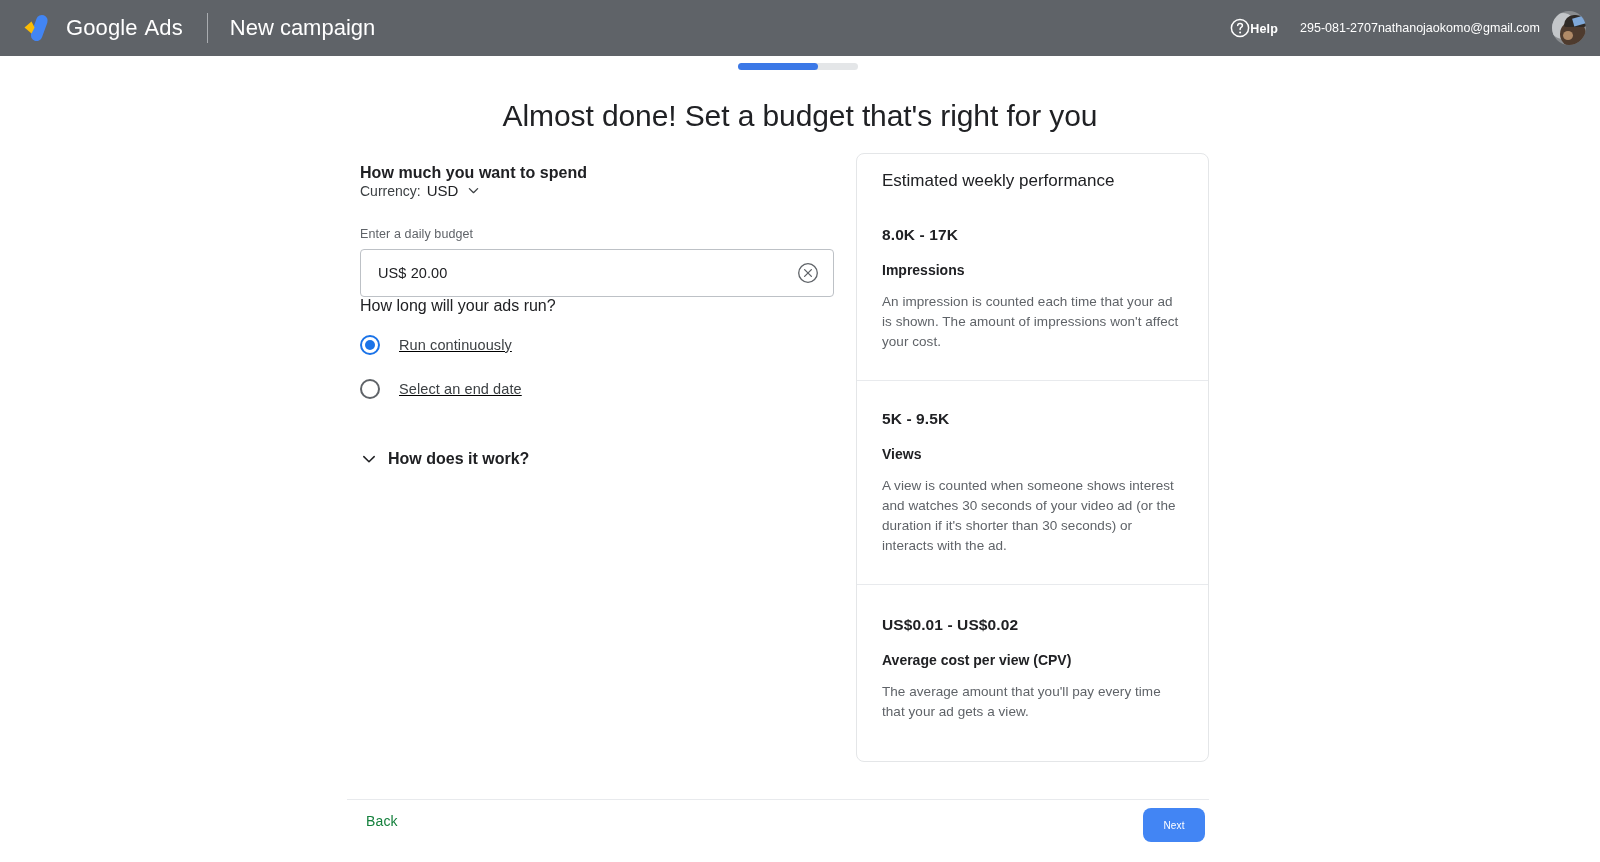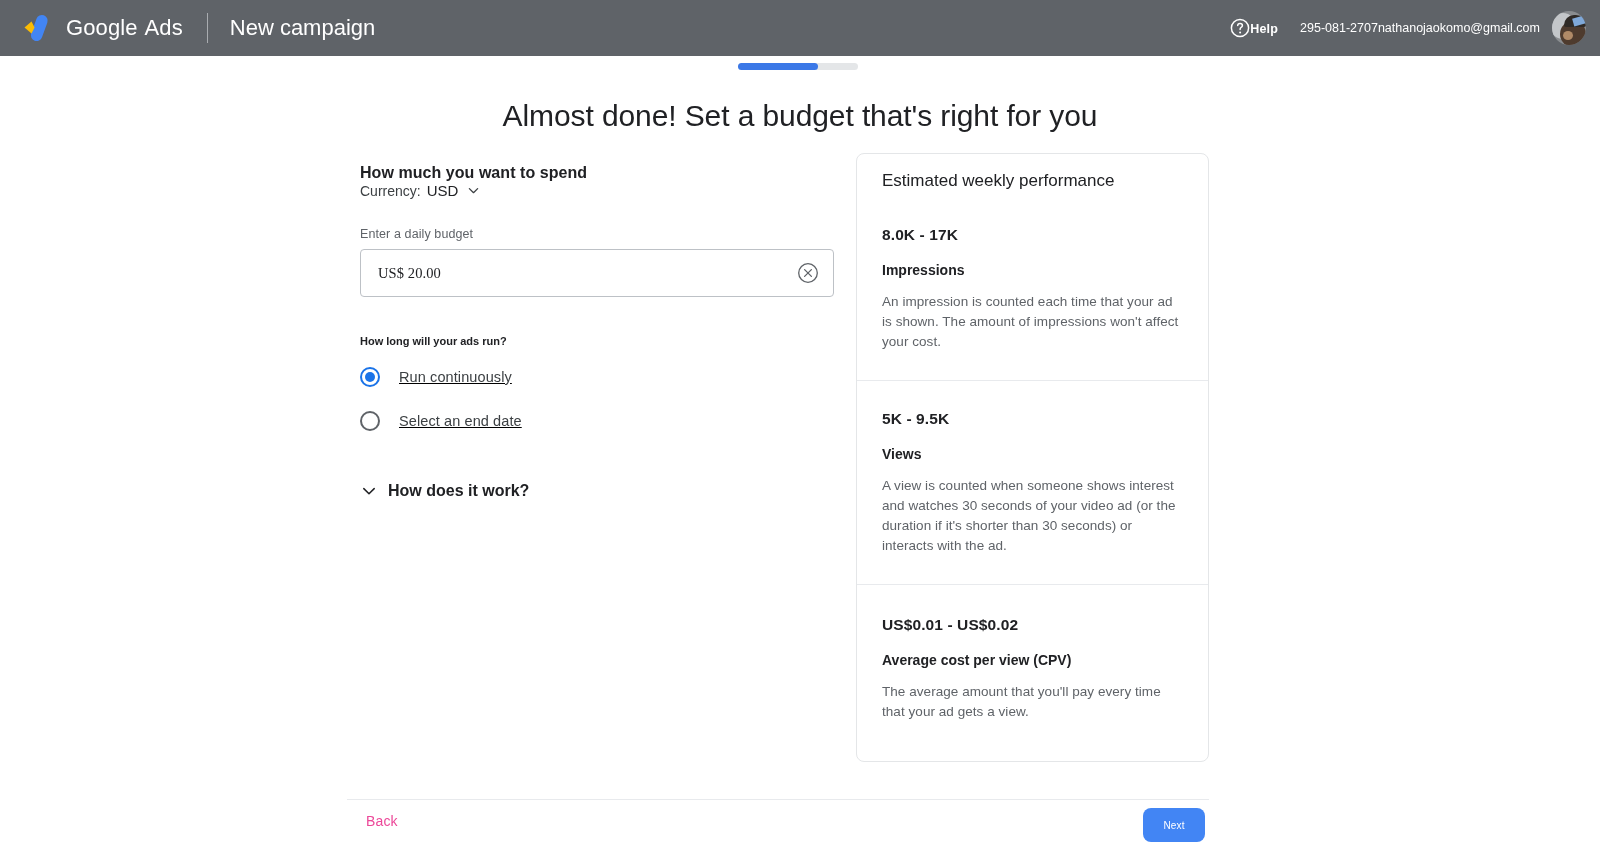--- a/index.html
+++ b/index.html
@@ -93,30 +93,30 @@
     margin-top: 28px; font-size: 12.5px; color: #5f6368; letter-spacing: .1px;
   }
   .budget-field {
     margin-top: 8px; position: relative;
     width: 474px; height: 48px;
     border: 1px solid #bdc1c6; border-radius: 4px; background: #fff;
     display: flex; align-items: center;
   }
   .budget-input {
     border: 0; outline: 0; background: transparent;
-    font-family: Liberation Serif, serif; font-size: 14.5px; color: #202124;
+    font-family: Liberation Sans, sans-serif; font-size: 14.5px; color: #202124;
     padding: 0 48px 0 17px; width: 100%; height: 100%;
     letter-spacing: .1px;
   }
   .clear-btn {
     position: absolute; right: 14px; top: 50%; transform: translateY(-50%);
     width: 22px; height: 22px; cursor: pointer; display: block;
   }
 
-  .ads-run-head { margin-top: 38px; font-size: 11px; font-weight: 700; color: #202124; }
+  .ads-run-head { font-size: 16px; font-weight: 400; color: #202124; }
   .radio-row {
     display: flex; align-items: center; gap: 19px; margin-top: 20px;
     width: max-content; cursor: pointer; text-decoration: underline;
   }
   .radio-row.second { margin-top: 24px; }
   .radio-outer {
     width: 20px; height: 20px; border-radius: 50%;
     border: 2px solid #5f6368; position: relative; flex: 0 0 auto;
     background: #fff;
   }
@@ -292,16 +292,16 @@
     <div class="perf-div"></div>
 
     <div class="perf-block b3">
       <div class="perf-range">US$0.01 - US$0.02</div>
       <div class="perf-metric">Average cost per view (CPV)</div>
       <div class="perf-desc">The average amount that you'll pay every time that your ad gets a view.</div>
     </div>
   </div>
 
   <div class="footer-div"></div>
-  <span class="back-link" style="color: #ec4899;">Back</span>
+  <span class="back-link" style="color: #15803d;">Back</span>
   <button class="next-btn" style="background: rgb(66, 133, 244);">Next</button>
 
 </div>
 
 </body></html>

